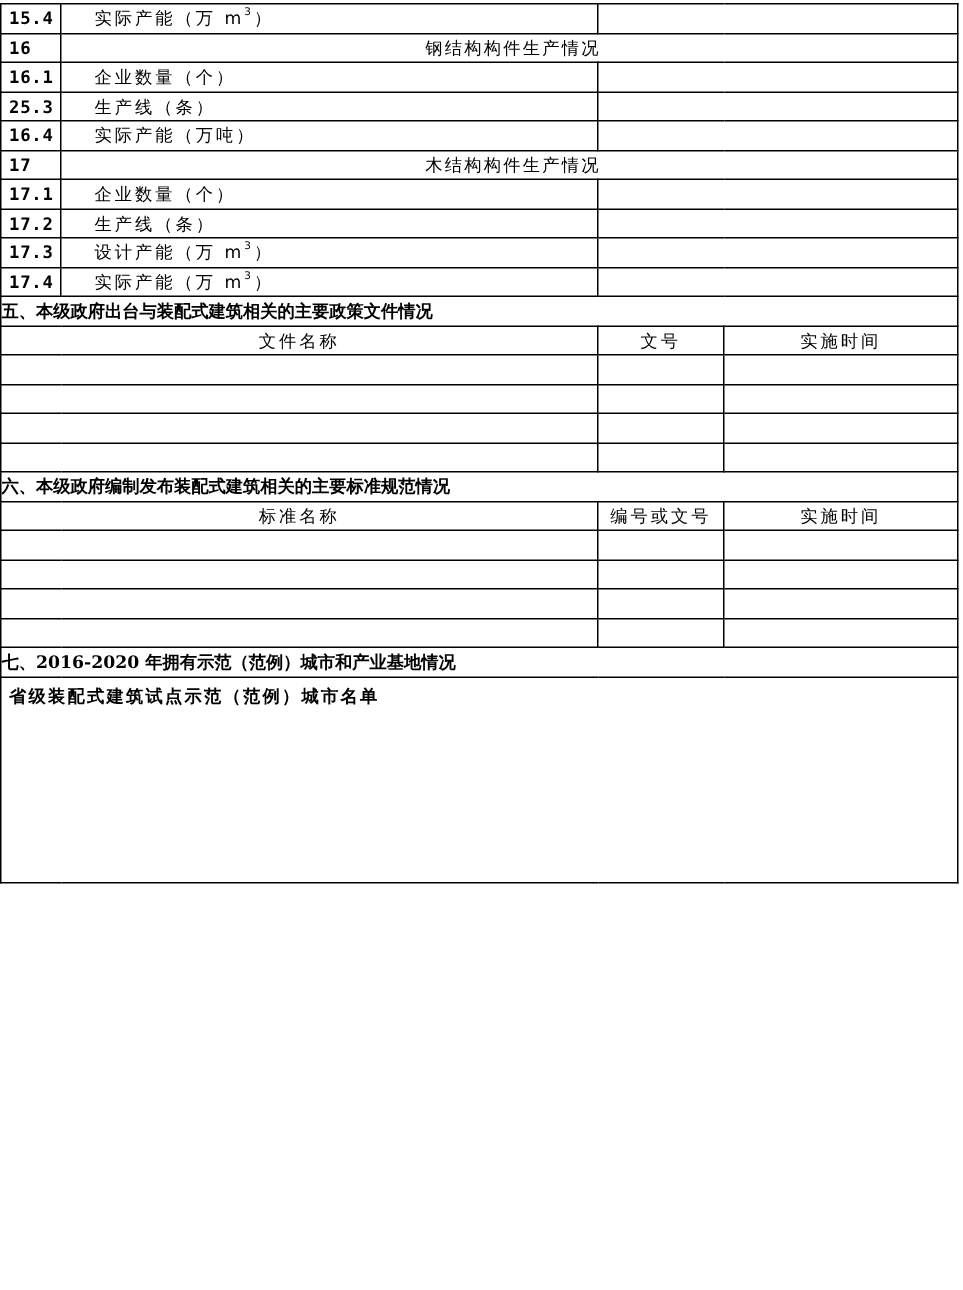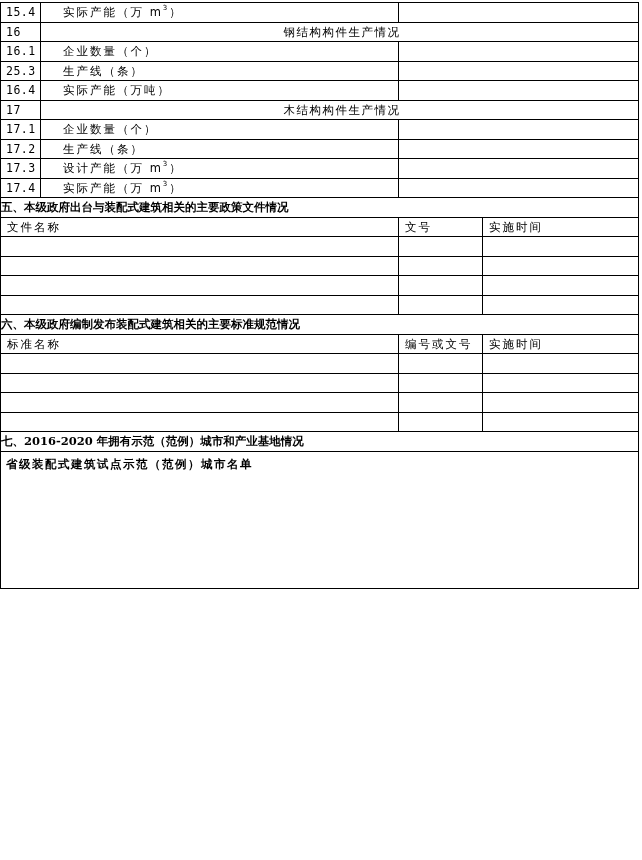--- a/index.html
+++ b/index.html
@@ -2,25 +2,25 @@
 <html><head>
 <meta charset="utf-8">
 <style>
   html, body { margin: 0; padding: 0; background: #ffffff; }
   body { width: 642px; height: 860px; position: relative; overflow: hidden;
          font-family: "DejaVu Sans", "Liberation Sans", sans-serif; color: #000; }
   .sheet { position: absolute; left: 0; top: 2px; width: 638px; }
   table { border-collapse: collapse; width: 638px; table-layout: fixed; }
   td { border: 1.5px solid #000; padding: 0 0 0 5px; font-size: 11.5px; height: 18.5px;
        line-height: 18px; white-space: nowrap; overflow: hidden; vertical-align: middle; }
-  td.num { font-family: "DejaVu Sans Mono", "Liberation Mono", monospace; font-size: 11.5px; letter-spacing: 0.5px; }
+  td.num { font-family: "DejaVu Sans Mono", "Liberation Mono", monospace; font-size: 11.5px; letter-spacing: 0.5px; font-weight: bold; }
   td.indent { padding-left: 22px; letter-spacing: 2px; }
   td.group { letter-spacing: 1.5px; text-align: center; }
   td.sect { font-weight: bold; font-family: "DejaVu Serif", "Liberation Serif", serif; font-size: 11.5px; padding-left: 0; }
-  td.colh { padding-left: 6px; letter-spacing: 2px; }
+  td.colh { text-align: center; padding-left: 0; letter-spacing: 2px; }
   td.blank { height: 18.5px; }
   td.big { vertical-align: top; padding-top: 3px; letter-spacing: 1.5px; font-weight: bold; }
   sup { font-size: 7px; vertical-align: top; line-height: 10px; }
 </style>
 </head>
 <body>
 
 <div class="sheet">
 <table>
   <colgroup>

